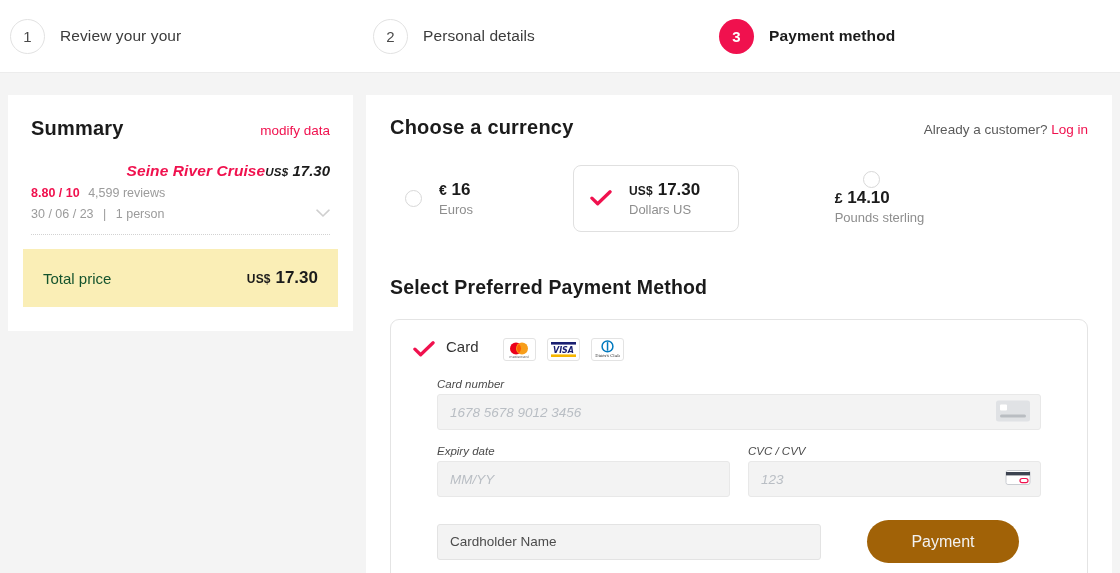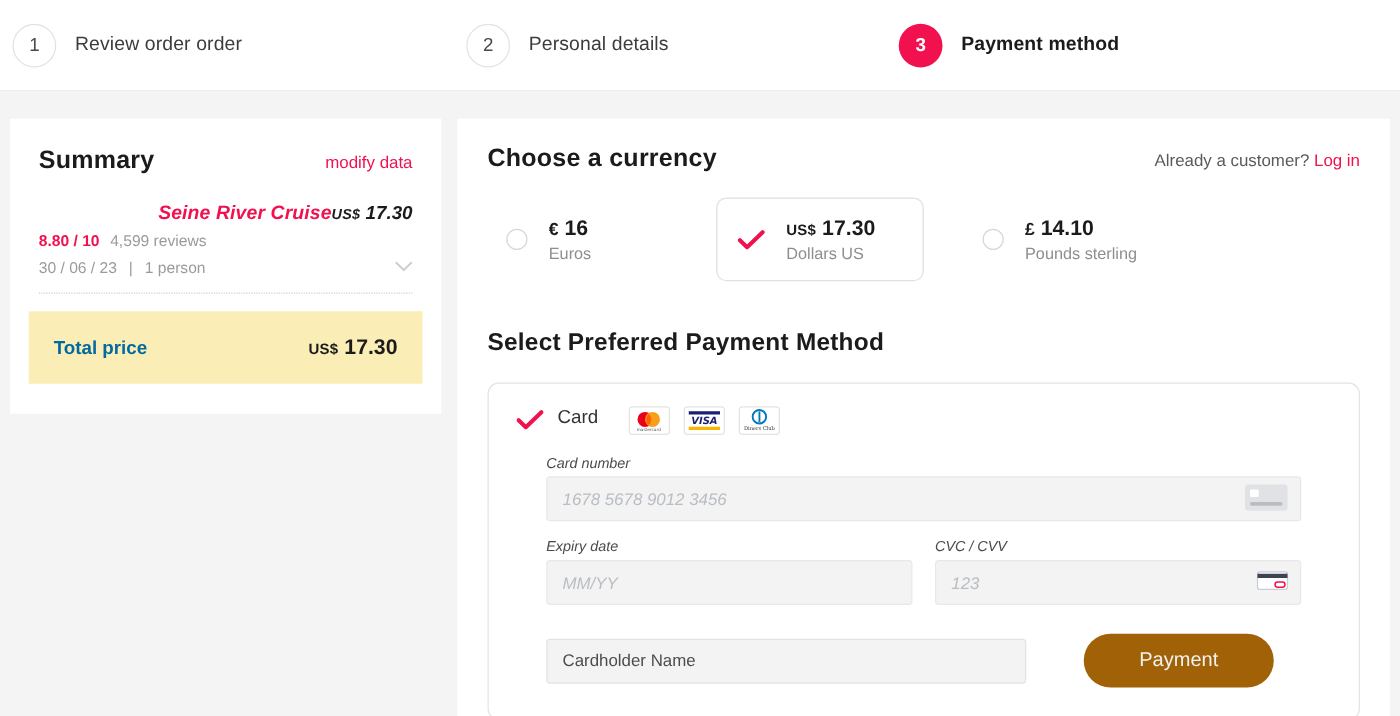--- a/index.html
+++ b/index.html
@@ -86,21 +86,21 @@
   .dotted {
     border-bottom: 1px dotted #d2d2d2;
     margin: 13px 0 14px 0;
   }
   .total-box {
     background: #faeeb6;
     padding: 19px 20px;
     display: flex; justify-content: space-between; align-items: center;
     margin: 0 -8px;
   }
-  .total-label { font-size: 15px; font-weight: bold; color: #0369a1; }
+  .total-label { font-size: 15px; font-weight: normal; color: #14532d; }
   .total-price { font-size: 17px; font-weight: bold; color: #1b1b1b; }
   .total-price .cur { font-size: 12px; letter-spacing: .2px; }
 
   
   .main {
     flex: 1;
     background: #fff;
     padding: 21px 24px 0 24px;
     min-height: 472px;
   }
@@ -124,21 +124,21 @@
     padding: 12px 14px;
     border: 1px solid transparent;
     border-radius: 8px;
   }
   .cur-opt.selected {
     border-color: #e0e0e0;
     width: 166px;
     padding: 14px 16px;
   }
   .cur-opt.second { margin-left: -17px; }
-  .cur-opt.third { margin-left: 32px; }
+  .cur-opt.third { margin-left: 32px; flex-direction: column; }
   .radio {
     width: 17px; height: 17px; border-radius: 50%;
     border: 1px solid #d8d8d8; background: #fff; flex: none;
   }
   .check {
     width: 22px; height: 22px; flex: none;
     display:flex; align-items:center; justify-content:center;
   }
   .cur-text { margin-left: 17px; }
   .cur-amount { font-size: 17px; font-weight: bold; color: #1b1b1b; }
@@ -201,21 +201,21 @@
     font-family: "Liberation Sans", sans-serif;
     cursor: default;
   }
 </style>
 </head>
 <body>
 
 <div class="stepper">
   <div class="step step-1">
     <div class="step-circle inactive">1</div>
-    <div class="step-label">Review order order</div>
+    <div class="step-label">Review your your</div>
   </div>
   <div class="step step-2">
     <div class="step-circle inactive">2</div>
     <div class="step-label">Personal details</div>
   </div>
   <div class="step step-3">
     <div class="step-circle active">3</div>
     <div class="step-label active">Payment method</div>
   </div>
 </div>

